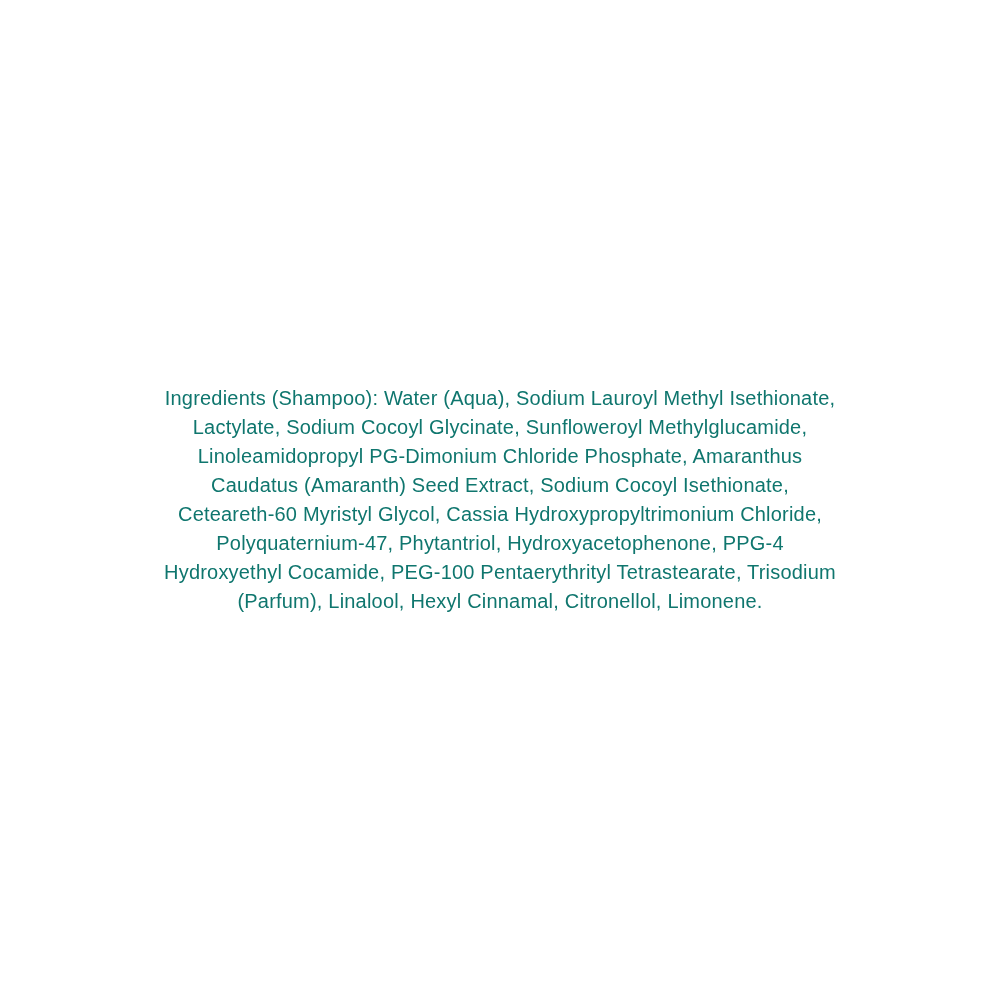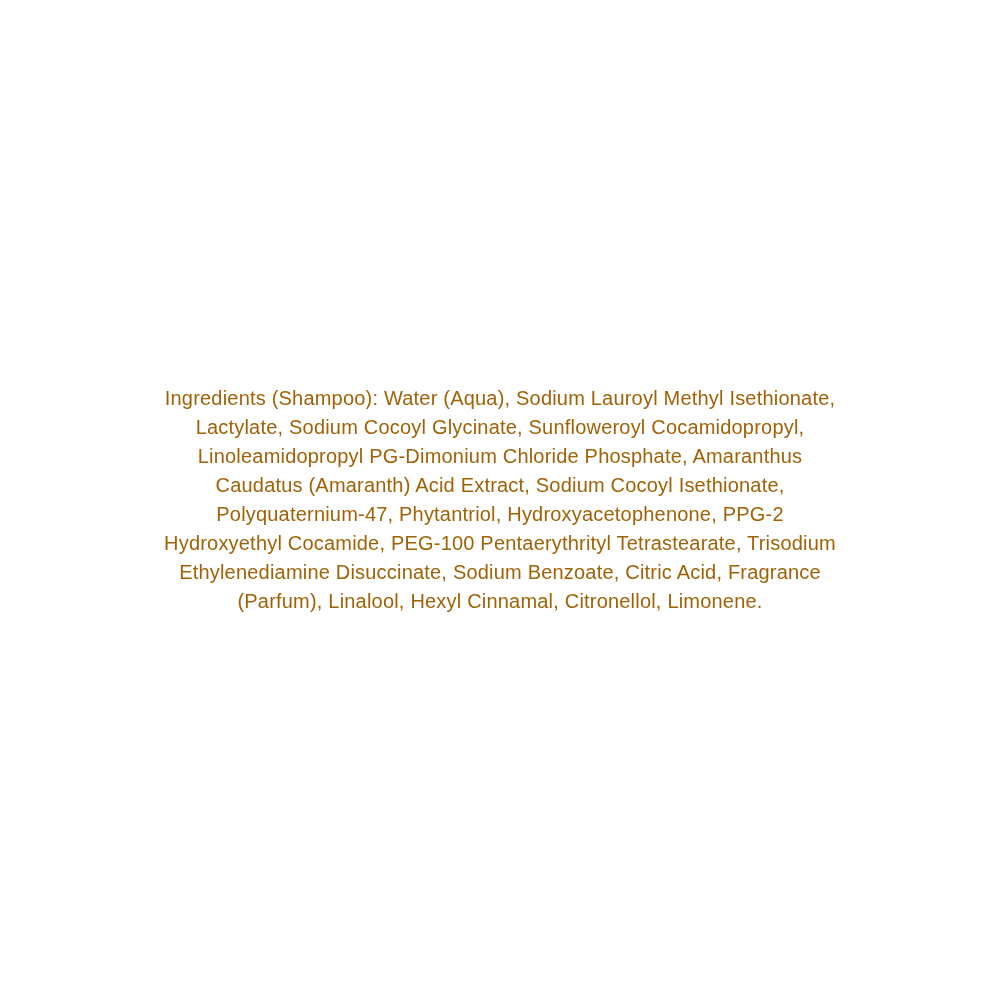--- a/index.html
+++ b/index.html
@@ -22,32 +22,32 @@
     background: #ffffff;
   }
   .ingredients-block {
     width: 840px;
     text-align: center;
   }
   .text-line {
     font-size: 20px;
     line-height: 29px;
     letter-spacing: 0.2px;
-    color: #a16207;
+    color: #0f766e;
     white-space: nowrap;
     font-weight: 400;
   }
 </style>
 </head>
 <body>
 
 <main class="page">
   <section class="ingredients-block">
   <div class="text-line">Ingredients (Shampoo): Water (Aqua), Sodium Lauroyl Methyl Isethionate,</div>
-      <div class="text-line">Lactylate, Sodium Cocoyl Glycinate, Sunfloweroyl Cocamidopropyl,</div>
+      <div class="text-line">Lactylate, Sodium Cocoyl Glycinate, Sunfloweroyl Methylglucamide,</div>
       <div class="text-line">Linoleamidopropyl PG-Dimonium Chloride Phosphate, Amaranthus</div>
-      <div class="text-line">Caudatus (Amaranth) Acid Extract, Sodium Cocoyl Isethionate,</div>
-      <div class="text-line">Polyquaternium-47, Phytantriol, Hydroxyacetophenone, PPG-2</div>
+      <div class="text-line">Caudatus (Amaranth) Seed Extract, Sodium Cocoyl Isethionate,</div>
+      <div class="text-line">Ceteareth-60 Myristyl Glycol, Cassia Hydroxypropyltrimonium Chloride,</div>
+      <div class="text-line">Polyquaternium-47, Phytantriol, Hydroxyacetophenone, PPG-4</div>
       <div class="text-line">Hydroxyethyl Cocamide, PEG-100 Pentaerythrityl Tetrastearate, Trisodium</div>
-      <div class="text-line">Ethylenediamine Disuccinate, Sodium Benzoate, Citric Acid, Fragrance</div>
       <div class="text-line">(Parfum), Linalool, Hexyl Cinnamal, Citronellol, Limonene.</div>
     </section>
 </main>
 
 </body></html>

